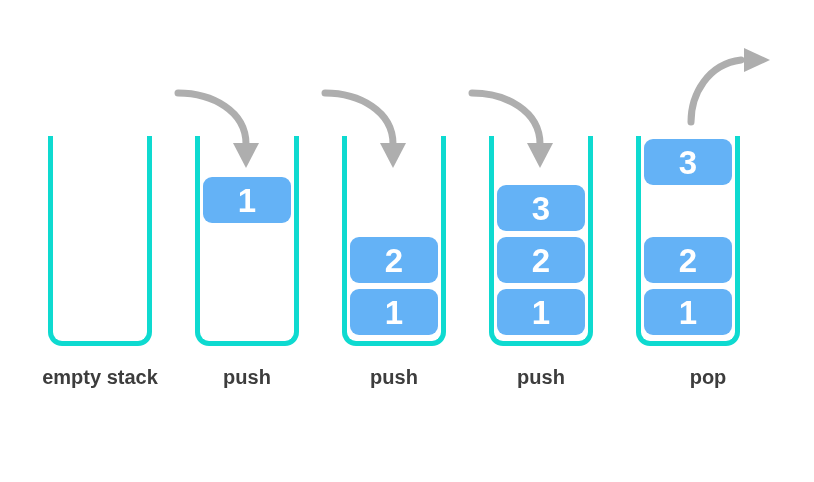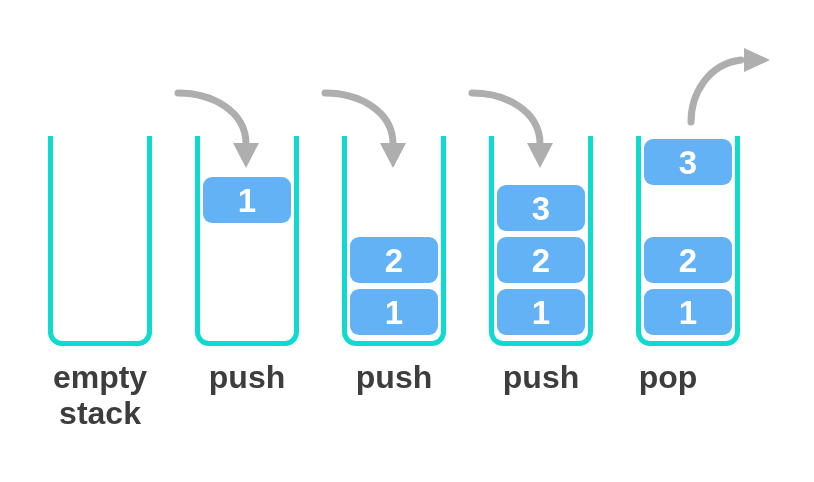--- a/index.html
+++ b/index.html
@@ -63,30 +63,30 @@
     align-items: center;
     justify-content: center;
     line-height: 1;
   }
   .stack-label {
     position: absolute;
     top: 359px;
     width: 120px;
     text-align: center;
     color: var(--label);
-    font-size: 32px;
+    font-size: 20px;
     font-weight: bold;
     line-height: 36px;
   }
   
   .s1 { left: 48px; }  .s1l { left: 40px; }
   .s2 { left: 195px; } .s2l { left: 187px; }
   .s3 { left: 342px; } .s3l { left: 334px; }
   .s4 { left: 489px; } .s4l { left: 481px; }
-  .s5 { left: 636px; } .s5l { left: 608px; }
+  .s5 { left: 636px; } .s5l { left: 648px; }
   
   .slot-bottom { top: 289px; }
   .slot-mid    { top: 237px; }
   .slot-top    { top: 185px; }
   .slot-drop   { top: 177px; }  
   .slot-pop    { top: 139px; }  
   
   .bx1 { left: 203px; }
   .bx2 { left: 350px; }
   .bx3 { left: 497px; }

